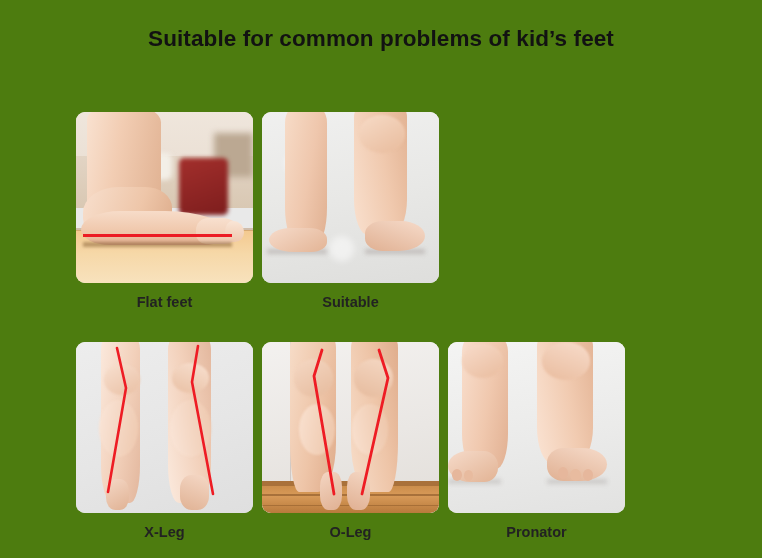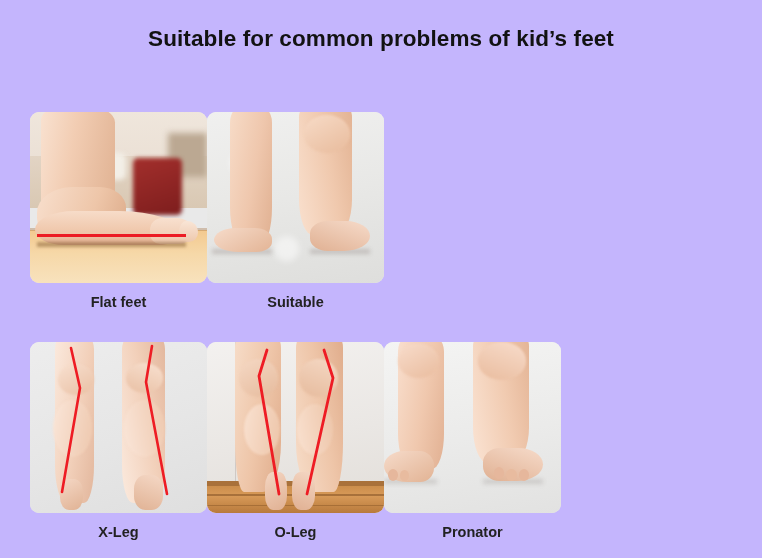--- a/index.html
+++ b/index.html
@@ -11,21 +11,21 @@
     width: 762px;
     height: 558px;
     font-family: "Liberation Sans", sans-serif;
     overflow: hidden;
     position: relative;
   }
   #page {
     position: relative;
     width: 762px;
     height: 558px;
-    background: #c4b5fd;
+    background: #4d7c0f;
   }
   #title {
     position: absolute;
     top: 26px;
     left: 0;
     width: 762px;
     text-align: center;
     font-size: 22.5px;
     font-weight: bold;
     color: #121212;
@@ -33,20 +33,22 @@
     font-family: "Liberation Sans", sans-serif;
   }
   .grid {
     position: absolute;
     left: 30px;
     top: 112px;
     width: 707px;
   }
   .row {
     display: flex;
+    gap: 9px;
+    margin-left: 46px;
   }
   .row.second { margin-top: 32px; }
   .cell {
     width: 177px;
     display: flex;
     flex-direction: column;
     align-items: center;
   }
   .tile {
     width: 177px;

